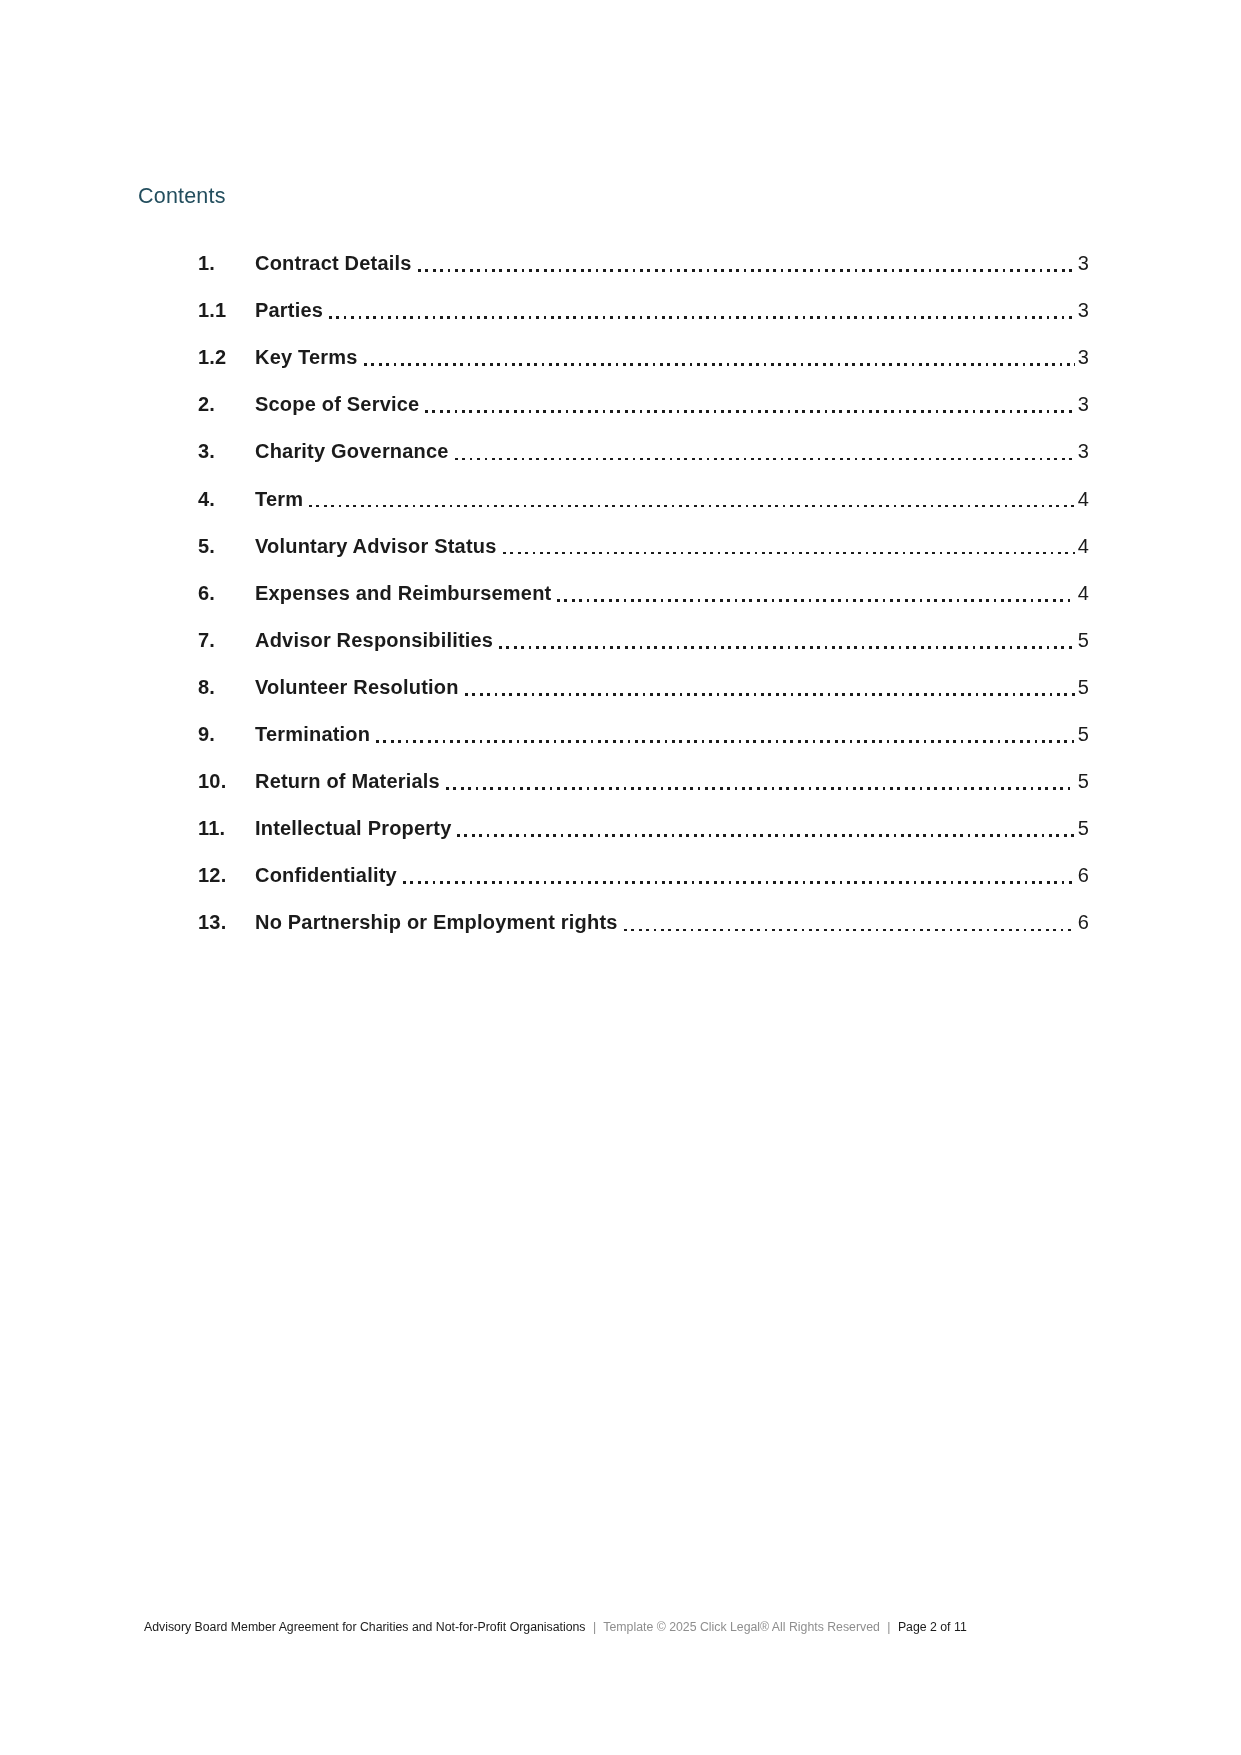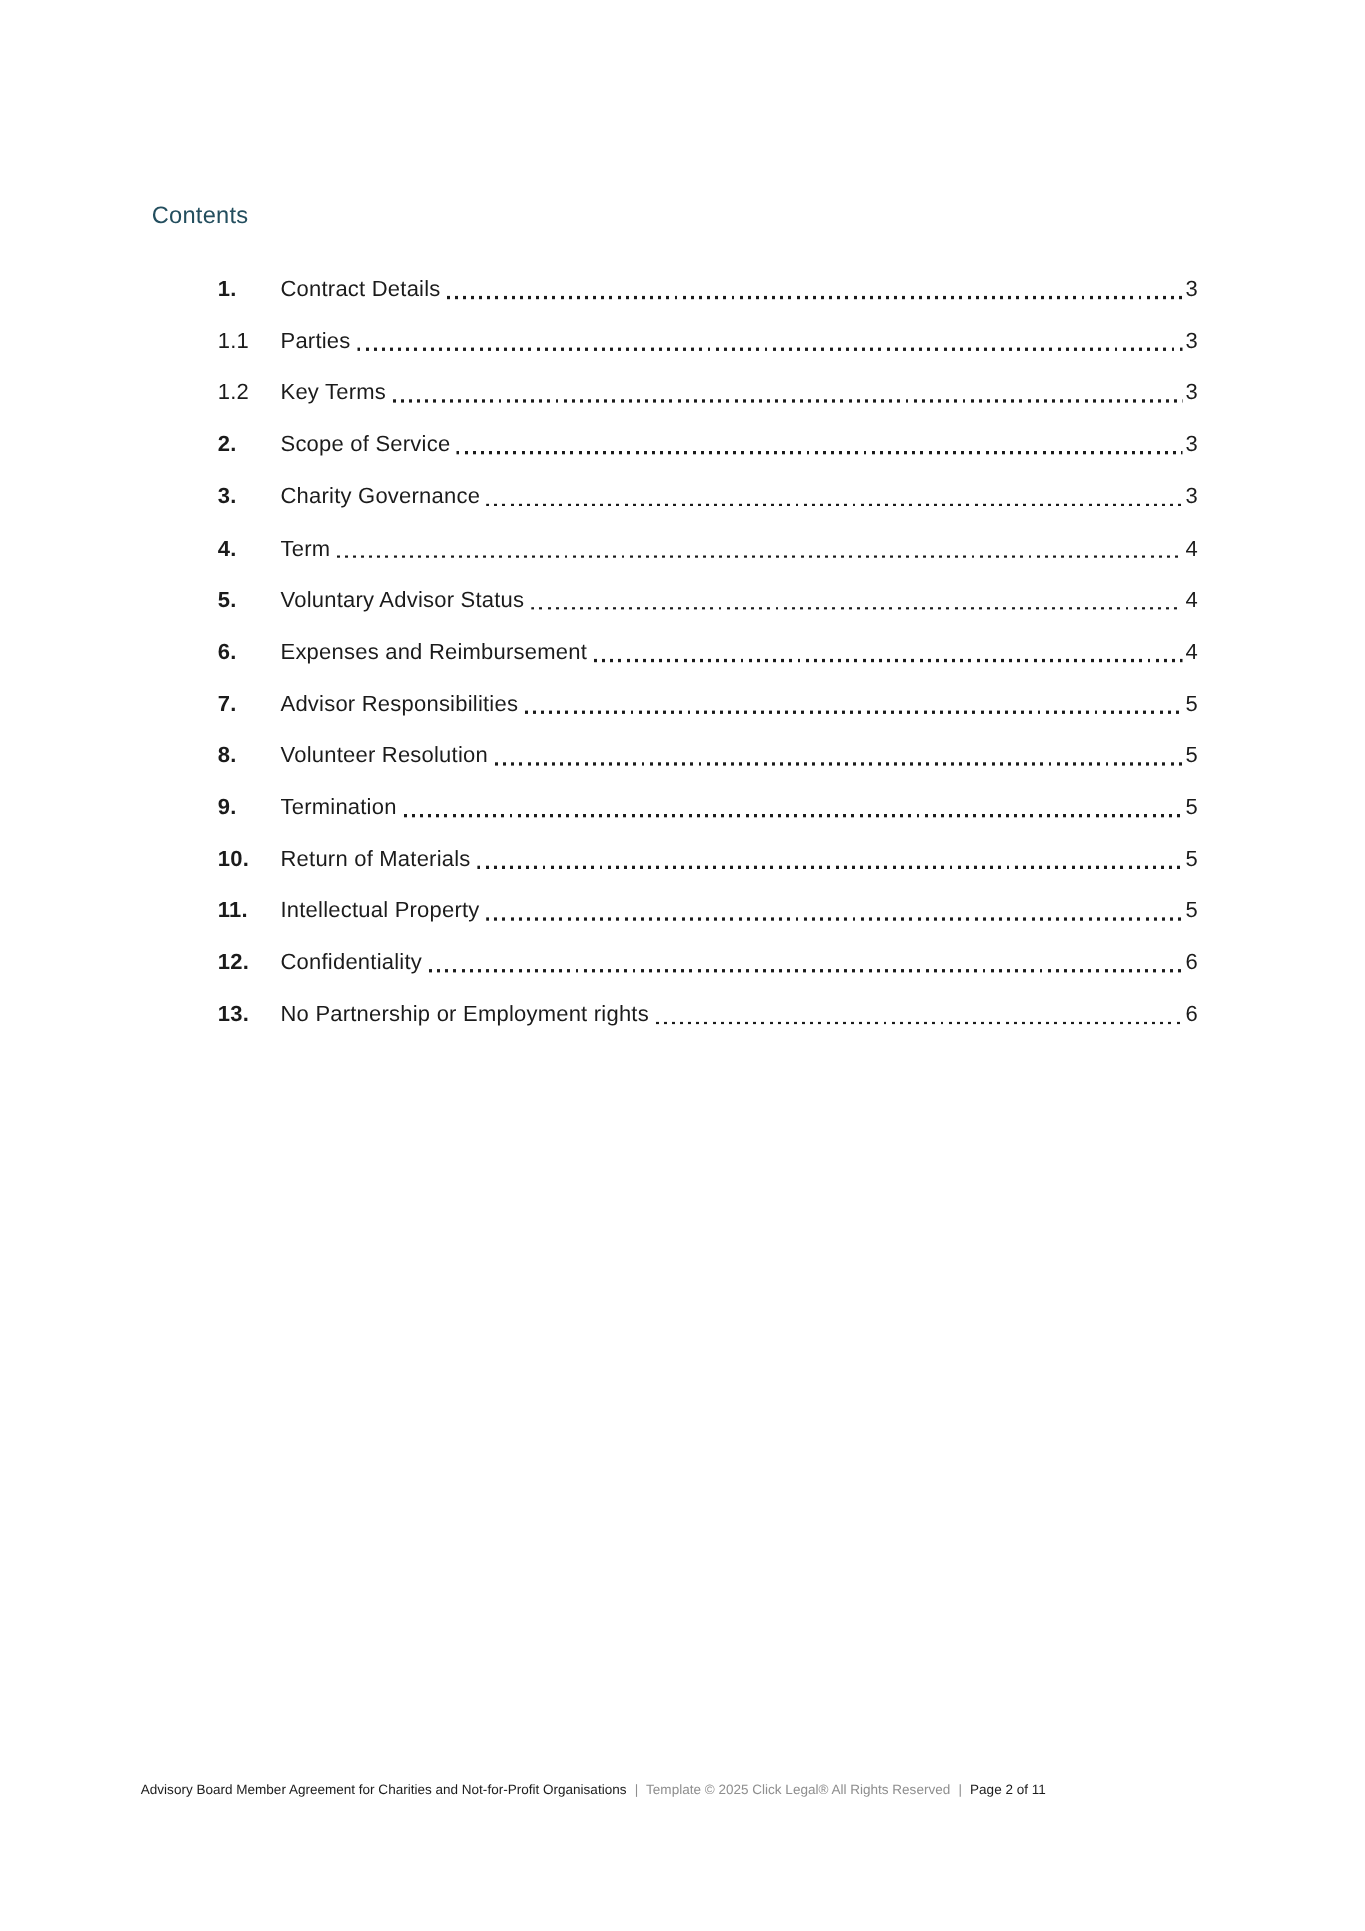--- a/index.html
+++ b/index.html
@@ -38,24 +38,24 @@
     height: 47.1px;
     font-size: 20px;
     letter-spacing: 0.2px;
     cursor: pointer;
   }
   .toc-num {
     flex: 0 0 57px;
     font-weight: bold;
   }
   .toc-row.level-2 .toc-num {
-    font-weight: normal;
+    font-weight: bold;
   }
   .toc-title {
-    font-weight: normal;
+    font-weight: bold;
     white-space: nowrap;
   }
   .toc-leader {
     flex: 1 1 auto;
     height: 2.7px;
     margin: 0 3px 0 6px;
     transform: translateY(7px);
     background-image: repeating-linear-gradient(
       to right,
       var(--body-text, #1b1b1b) 0px,
@@ -65,21 +65,21 @@
     );
   }
   .toc-page {
     flex: 0 0 auto;
     font-weight: normal;
     text-align: right;
   }
   .footer {
     position: absolute;
     top: 1620px;
-    left: 128px;
+    left: 144px;
     width: 1000px;
     font-size: 12.3px;
     color: var(--body-text, #1b1b1b);
     white-space: nowrap;
   }
   .footer .sep {
     color: var(--muted-gray, #8e8e8e);
     margin: 0 4px;
   }
   .footer .muted {

